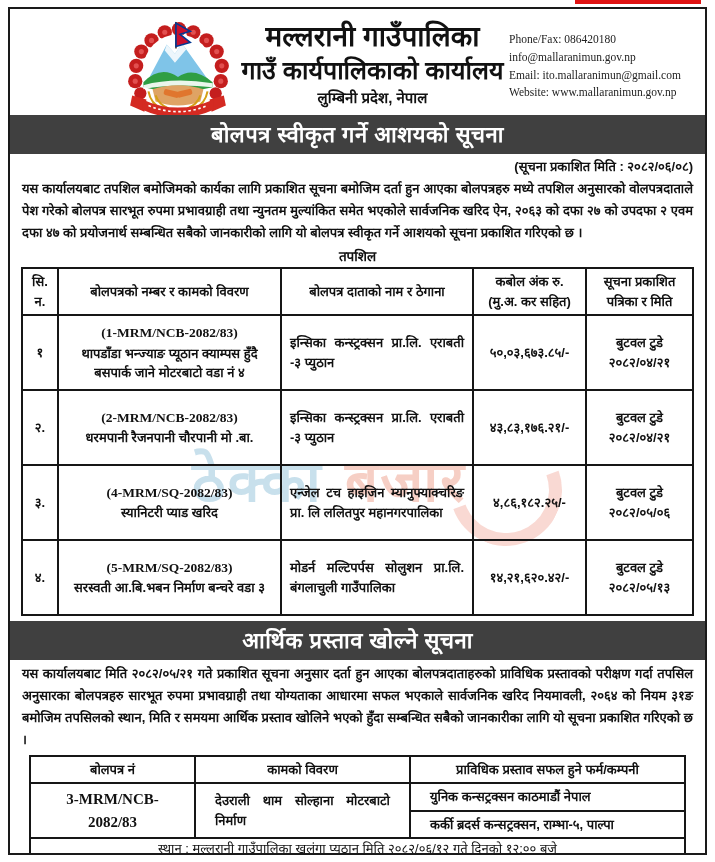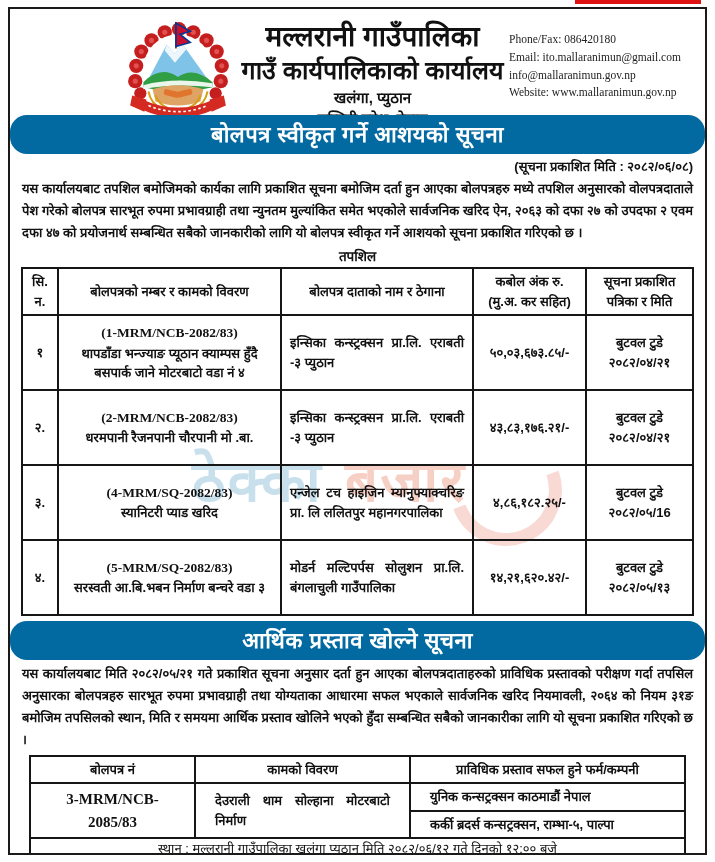--- a/index.html
+++ b/index.html
@@ -31,22 +31,22 @@
   .hdr{position:relative;height:106px;margin-left:40px;}
   .hdr .logo{position:absolute;left:72px;top:8px;width:112px;height:114px;}
   .title-block{position:absolute;left:150px;right:160px;top:10px;text-align:center;}
   .org-name{font-size:28px;font-weight:800;line-height:1.25;}
   .office-name{font-size:25px;font-weight:800;line-height:1.3;}
   .addr{font-size:15px;font-weight:700;line-height:1.45;}
   .contact{position:absolute;right:6px;top:22px;width:190px;
     font-family:"Liberation Serif","DejaVu Serif",serif;font-size:11.5px;line-height:1.55;color:#222;}
   .contact div{white-space:nowrap;}
   
-  .banner{background:#0369a1;color:#fff;text-align:center;
-    font-size:22px;font-weight:800;padding:3px 0 6px;letter-spacing:.5px;border-radius:17px;}
+  .banner{background:#404040;color:#fff;text-align:center;
+    font-size:22px;font-weight:800;padding:3px 0 6px;letter-spacing:.5px;}
   .date-line{text-align:right;font-weight:700;font-size:13px;padding:3px 12px 0;}
   .para{margin:3px 12px 4px;text-align:justify;font-size:13px;line-height:1.68;font-weight:600;}
   .caption{text-align:center;font-weight:800;font-size:13.5px;margin:1px 0 2px;}
   
   table{border-collapse:collapse;background:transparent;}
   .t1{margin:0 auto;width:671px;table-layout:fixed;}
   .t1 th,.t1 td{border:2px solid #161616;font-size:13px;line-height:1.5;padding:3px 5px;vertical-align:middle;}
   .t1 th{font-weight:800;text-align:center;white-space:pre-line;}
   td.sn{text-align:center;font-weight:700;}
   td.workcell{text-align:center;font-weight:600;}
@@ -131,27 +131,26 @@
 
         <g>
           <line x1="53" y1="4" x2="53" y2="30" stroke="#5b3a1e" stroke-width="1.6"></line>
           <path d="M53,5 L67,13 L57,16 L67,24 L53,28 Z" fill="#c8102e" stroke="#003893" stroke-width="1.6"></path>
         </g>
       </svg>
     </div>
     <div class="title-block">
       <div class="org-name">मल्लरानी गाउँपालिका</div>
       <div class="office-name">गाउँ कार्यपालिकाको कार्यालय</div>
-      <div class="addr">खलंगा, प्युठान</div>
       <div class="addr">लुम्बिनी प्रदेश, नेपाल</div>
     </div>
     <div class="contact">
       <div>Phone/Fax: 086420180</div>
+      <div>info@mallaranimun.gov.np</div>
       <div>Email: ito.mallaranimun@gmail.com</div>
-      <div>info@mallaranimun.gov.np</div>
       <div>Website: www.mallaranimun.gov.np</div>
     </div>
   </div>
 
   <div class="banner layer">बोलपत्र स्वीकृत गर्ने आशयको सूचना</div>
   <div class="date-line layer">(सूचना प्रकाशित मिति : २०८२/०६/०८)</div>
   <p class="para layer">यस कार्यालयबाट तपशिल बमोजिमको कार्यका लागि प्रकाशित सूचना बमोजिम दर्ता हुन आएका बोलपत्रहरु मध्ये तपशिल अनुसारको वोलपत्रदाताले पेश गरेको बोलपत्र सारभूत रुपमा प्रभावग्राही तथा न्युनतम मुल्यांकित समेत भएकोले सार्वजनिक खरिद ऐन, २०६३ को दफा २७ को उपदफा २ एवम दफा ४७ को प्रयोजनार्थ सम्बन्धित सबैको जानकारीको लागि यो बोलपत्र स्वीकृत गर्ने आशयको सूचना प्रकाशित गरिएको छ ।</p>
   <div class="caption layer">तपशिल</div>
 
   <table class="t1 layer">
@@ -207,21 +206,21 @@
         <tr>
           <td class="sn">३.</td>
           <td class="workcell">
             <div class="bid-code">(4-MRM/SQ-2082/83)</div>
             <div>स्यानिटरी प्याड खरिद</div>
           </td>
           <td class="bidder">एन्जेल टच हाइजिन म्यानुफ्याक्चरिङ प्रा. लि ललितपुर महानगरपालिका</td>
           <td class="amount">४,८६,१८२.२५/-</td>
           <td class="paper">
             <div>बुटवल टुडे</div>
-            <div>२०८२/०५/16</div>
+            <div>२०८२/०५/०६</div>
           </td>
         </tr>
 
         <tr>
           <td class="sn">४.</td>
           <td class="workcell">
             <div class="bid-code">(5-MRM/SQ-2082/83)</div>
             <div>सरस्वती आ.बि.भबन निर्माण बन्चरे वडा ३</div>
           </td>
           <td class="bidder">मोडर्न मल्टिपर्पस सोलुशन प्रा.लि. बंगलाचुली गाउँपालिका</td>
@@ -243,21 +242,21 @@
         <col style="width:215px">
         <col style="width:275px">
     </colgroup>
     <tbody>
         <tr>
       <th>बोलपत्र नं</th>
       <th>कामको विवरण</th>
       <th>प्राविधिक प्रस्ताव सफल हुने फर्म/कम्पनी</th>
     </tr>
     <tr>
-      <td class="bidno" rowspan="2">3-MRM/NCB-2085/83</td>
+      <td class="bidno" rowspan="2">3-MRM/NCB-2082/83</td>
       <td class="work2" rowspan="2">देउराली थाम सोल्हाना मोटरबाटो निर्माण</td>
       <td class="firm">युनिक कन्सट्रक्सन काठमाडौं नेपाल</td>
     </tr>
     <tr>
       <td class="firm">कर्की ब्रदर्स कन्सट्रक्सन, राम्भा-५, पाल्पा</td>
     </tr>
     <tr>
       <td class="venue" colspan="3">स्थान : मल्लरानी गाउँपालिका खलंगा प्युठान मिति २०८२/०६/१२ गते दिनको १२:०० बजे</td>
     </tr>
   </tbody>

